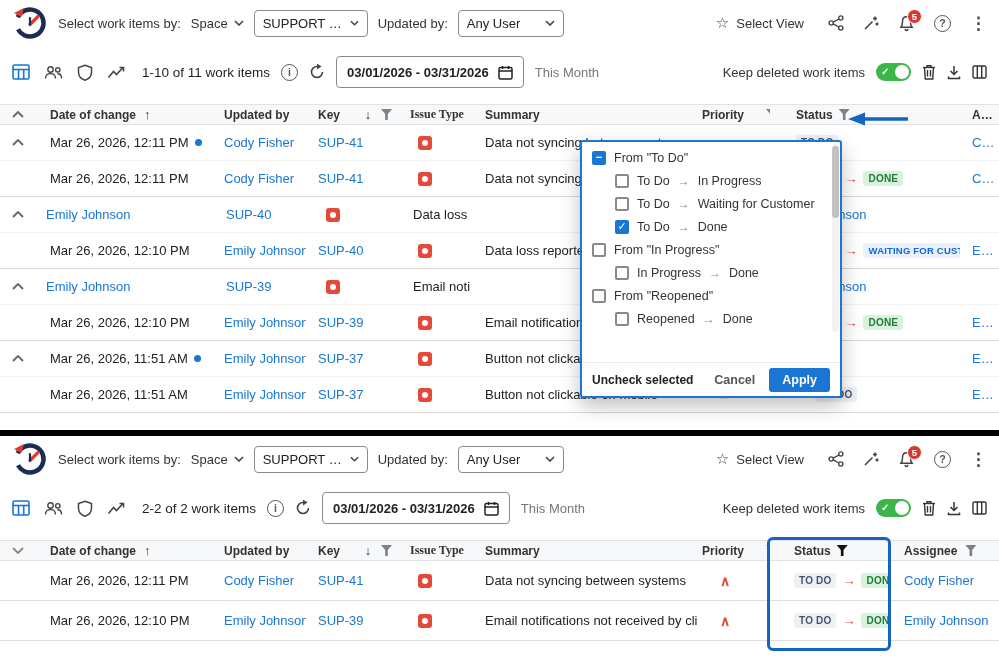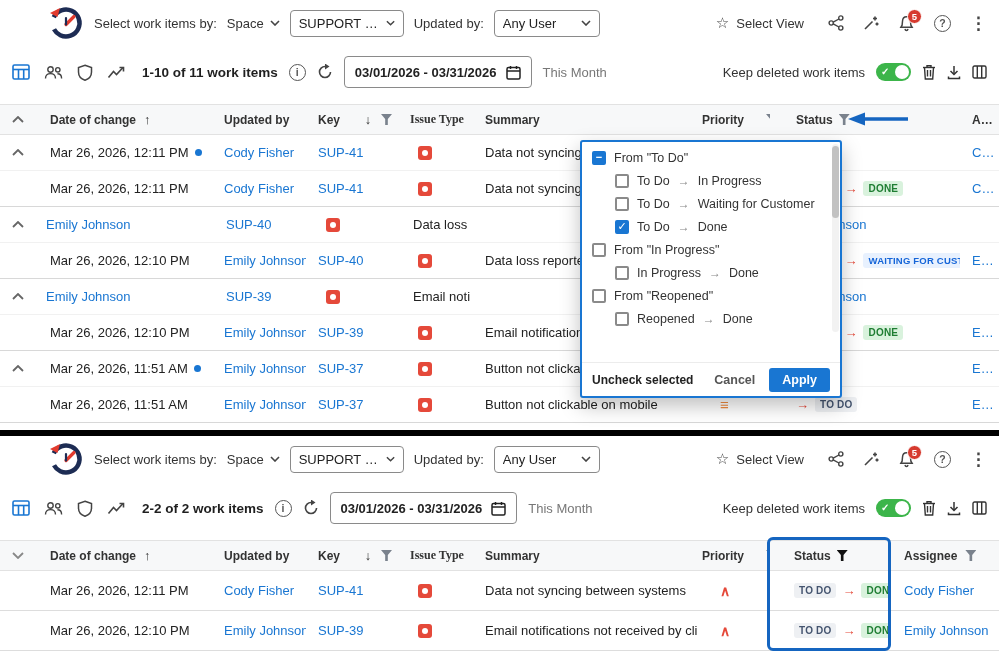--- a/index.html
+++ b/index.html
@@ -4,50 +4,50 @@
 <style>
   html,body{margin:0;padding:0;width:999px;background:#fff;font-family:"Liberation Sans",sans-serif;color:#222;}
   *{box-sizing:border-box;}
   [data-interactable="true"]{cursor:pointer;}
   .panel{position:relative;background:#fff;overflow:hidden;}
   #panel-top{height:430px;}
   #panel-bottom{height:220px;}
   .black-divider{height:6px;background:#000;}
 
   
-  .apphdr{display:flex;align-items:center;height:46px;padding:0 12px;gap:10px;margin-left:36px;}
+  .apphdr{display:flex;align-items:center;height:46px;padding:0 12px;gap:10px;}
   .logo{flex:none;display:flex;align-items:center;}
   .lbl{font-size:13px;color:#333;white-space:nowrap;}
   .sel-text{display:flex;align-items:center;gap:6px;font-size:13px;color:#333;white-space:nowrap;}
   .sel-box{display:flex;align-items:center;justify-content:space-between;gap:6px;border:1px solid #8a8a8a;border-radius:4px;height:27px;padding:0 8px;font-size:13px;color:#222;overflow:hidden;white-space:nowrap;}
   .sel-box .val{overflow:hidden;text-overflow:ellipsis;white-space:nowrap;display:block;}
   .spacer{flex:1;}
   .selview{display:flex;align-items:center;gap:7px;font-size:13px;color:#333;font-weight:500;white-space:nowrap;margin-right:6px;}
   .glyph-star{font-size:15px;color:#444;}
   .icon-btn{position:relative;display:flex;align-items:center;color:#444;flex:none;}
   .hdr-icons{display:flex;align-items:center;gap:19px;margin-left:8px;}
   .circ{width:17px;height:17px;border:1.5px solid #555;border-radius:50%;display:flex;align-items:center;justify-content:center;font-size:10.5px;font-weight:700;color:#555;}
   .kebab{font-size:17px;color:#444;font-weight:700;}
   .nbadge{position:absolute;top:-6px;right:-7px;background:#d63a2f;color:#fff;border:1.5px solid #fff;border-radius:9px;min-width:15px;height:15px;padding:0 3px;font-size:9.5px;font-weight:700;display:flex;align-items:center;justify-content:center;}
 
   
   .toolbar{display:flex;align-items:center;height:40px;margin-top:6px;padding:0 12px;gap:11px;}
   .view-icons{display:flex;align-items:center;gap:14px;margin-right:6px;}
-  .count{font-size:13.5px;font-weight:700;color:#1f1f1f;white-space:nowrap;}
+  .count{font-size:13.5px;font-weight:400;color:#1f1f1f;white-space:nowrap;}
   .datebox{display:flex;align-items:center;gap:9px;border:1.5px solid #8a8a8a;border-radius:4px;height:32px;padding:0 10px;font-size:13px;font-weight:600;color:#222;white-space:nowrap;}
   .muted{color:#777;font-size:13px;white-space:nowrap;}
   .toggle{width:35px;height:18px;border-radius:9px;background:#3cb54a;position:relative;flex:none;}
   .toggle::before{content:"✓";position:absolute;left:5px;top:2.5px;color:#fff;font-size:10px;font-weight:700;}
   .toggle::after{content:"";position:absolute;right:2px;top:2px;width:14px;height:14px;border-radius:50%;background:#fff;}
 
   
   .thead,.trow{display:grid;align-items:center;}
   .g-top{grid-template-columns:36px 178px 92px 92px 72px 228px 72px 190px 39px;}
   .g-bot{grid-template-columns:36px 178px 92px 92px 72px 228px 72px 118px 111px;}
-  .thead{height:31px;margin-top:12px;background:#f7f8f9;border-top:1px solid #e2e2e2;border-bottom:1px solid #e2e2e2;font-size:12px;font-weight:700;color:#333;}
+  .thead{height:21px;margin-top:12px;background:#f7f8f9;border-top:1px solid #e2e2e2;border-bottom:1px solid #e2e2e2;font-size:12px;font-weight:700;color:#333;}
   .trow{height:36px;font-size:13px;border-bottom:1px solid #f1f1f1;background:#fff;}
   .trow.group-end{border-bottom:1px solid #d8d8d8;}
   .b-row{height:40px;border-bottom:1px solid #ddd;}
   .cell{display:flex;align-items:center;overflow:hidden;white-space:nowrap;padding:0 6px;min-width:0;}
   .c-exp{justify-content:center;padding:0;}
   .c-date{padding-left:14px;gap:0;}
   .c-user{padding-left:10px;}
   .c-key{padding-left:12px;gap:10px;}
   .c-type{padding-left:20px;font-family:Liberation Serif, serif;}
   .c-sum{padding-left:15px;}

